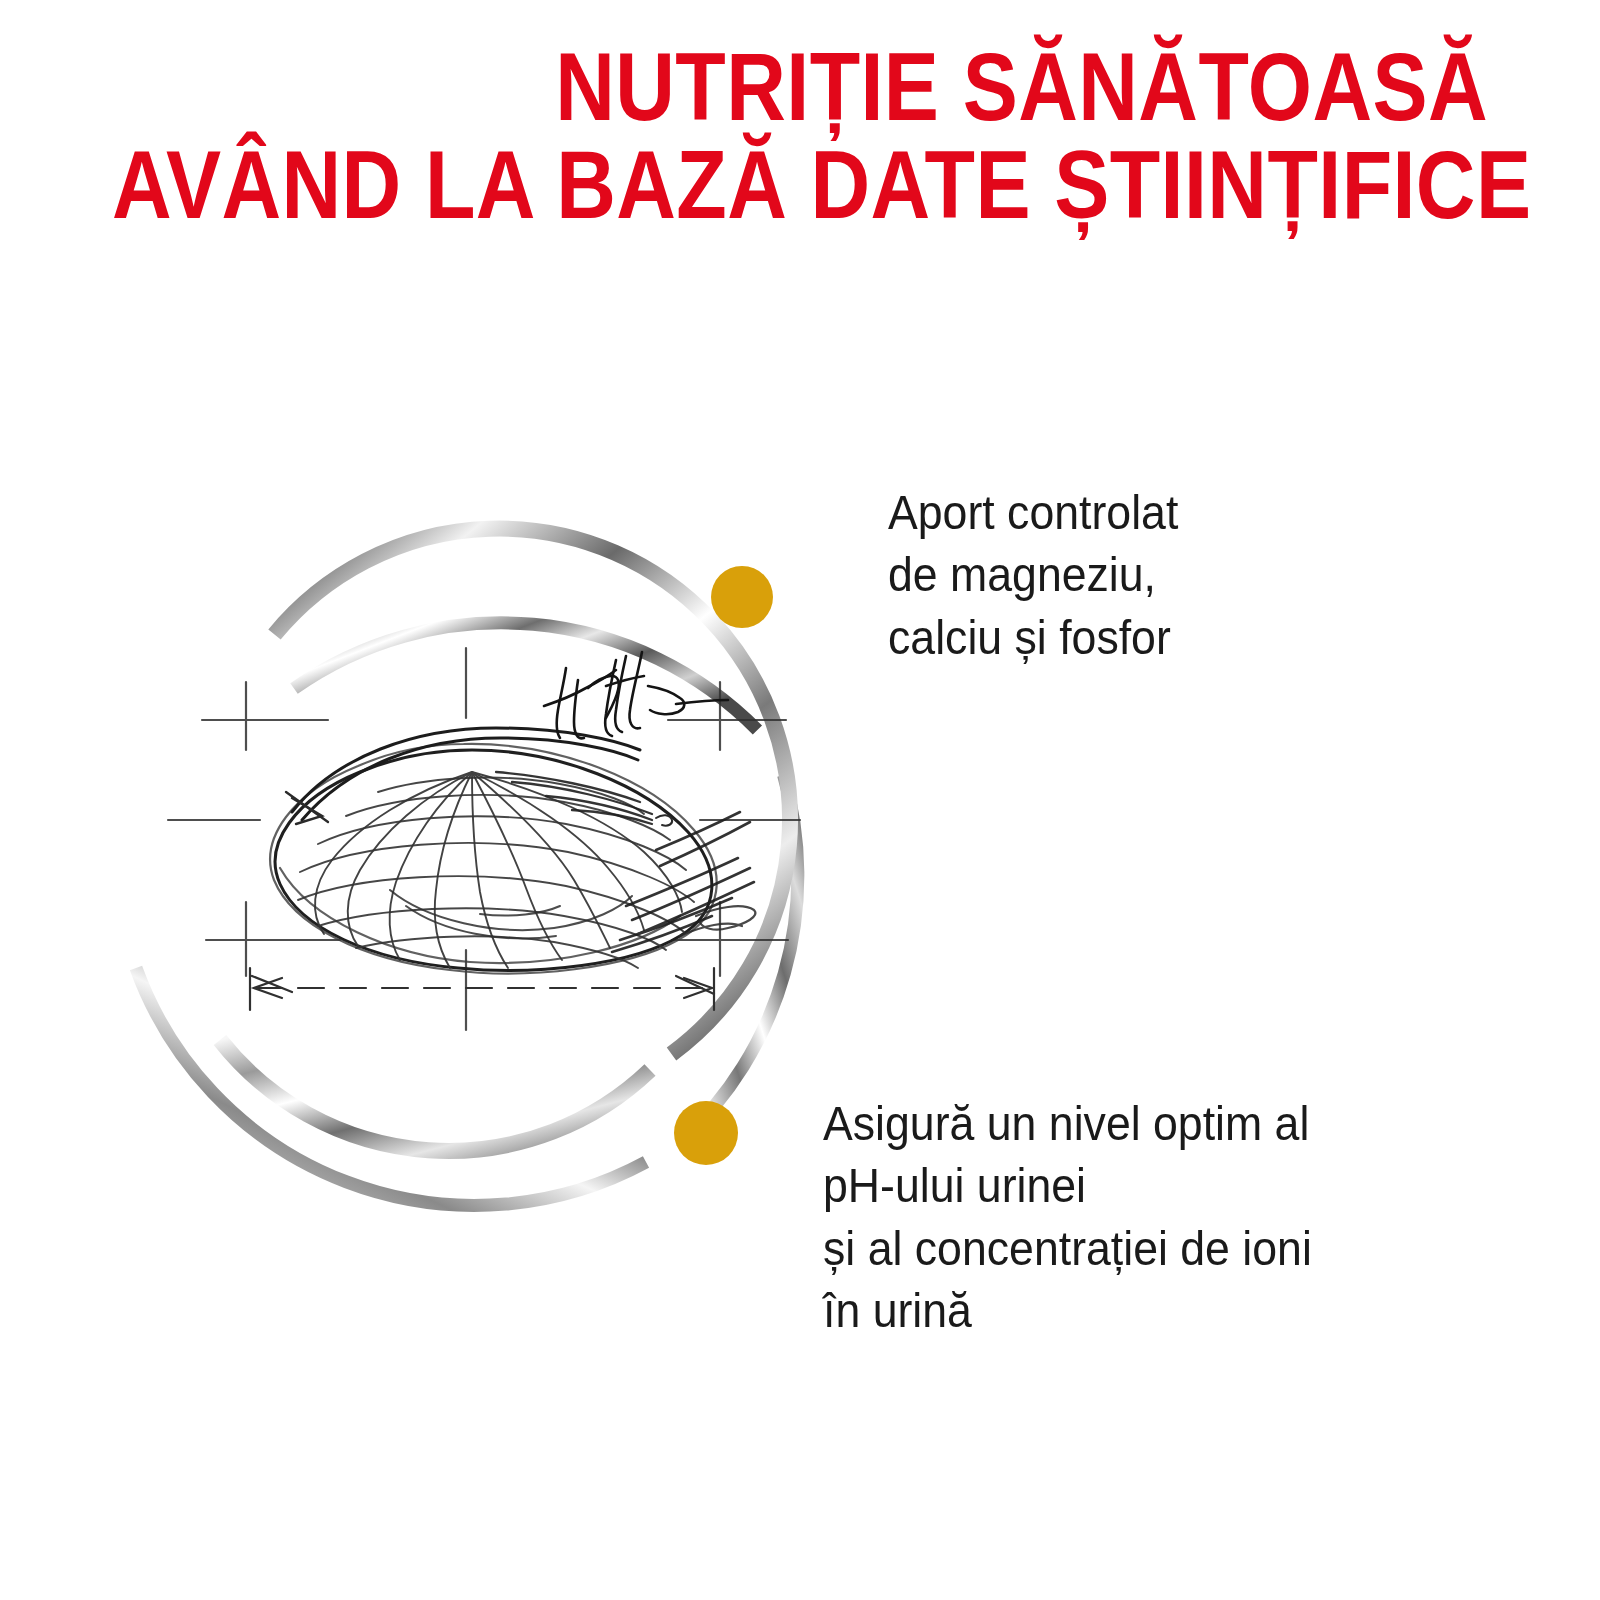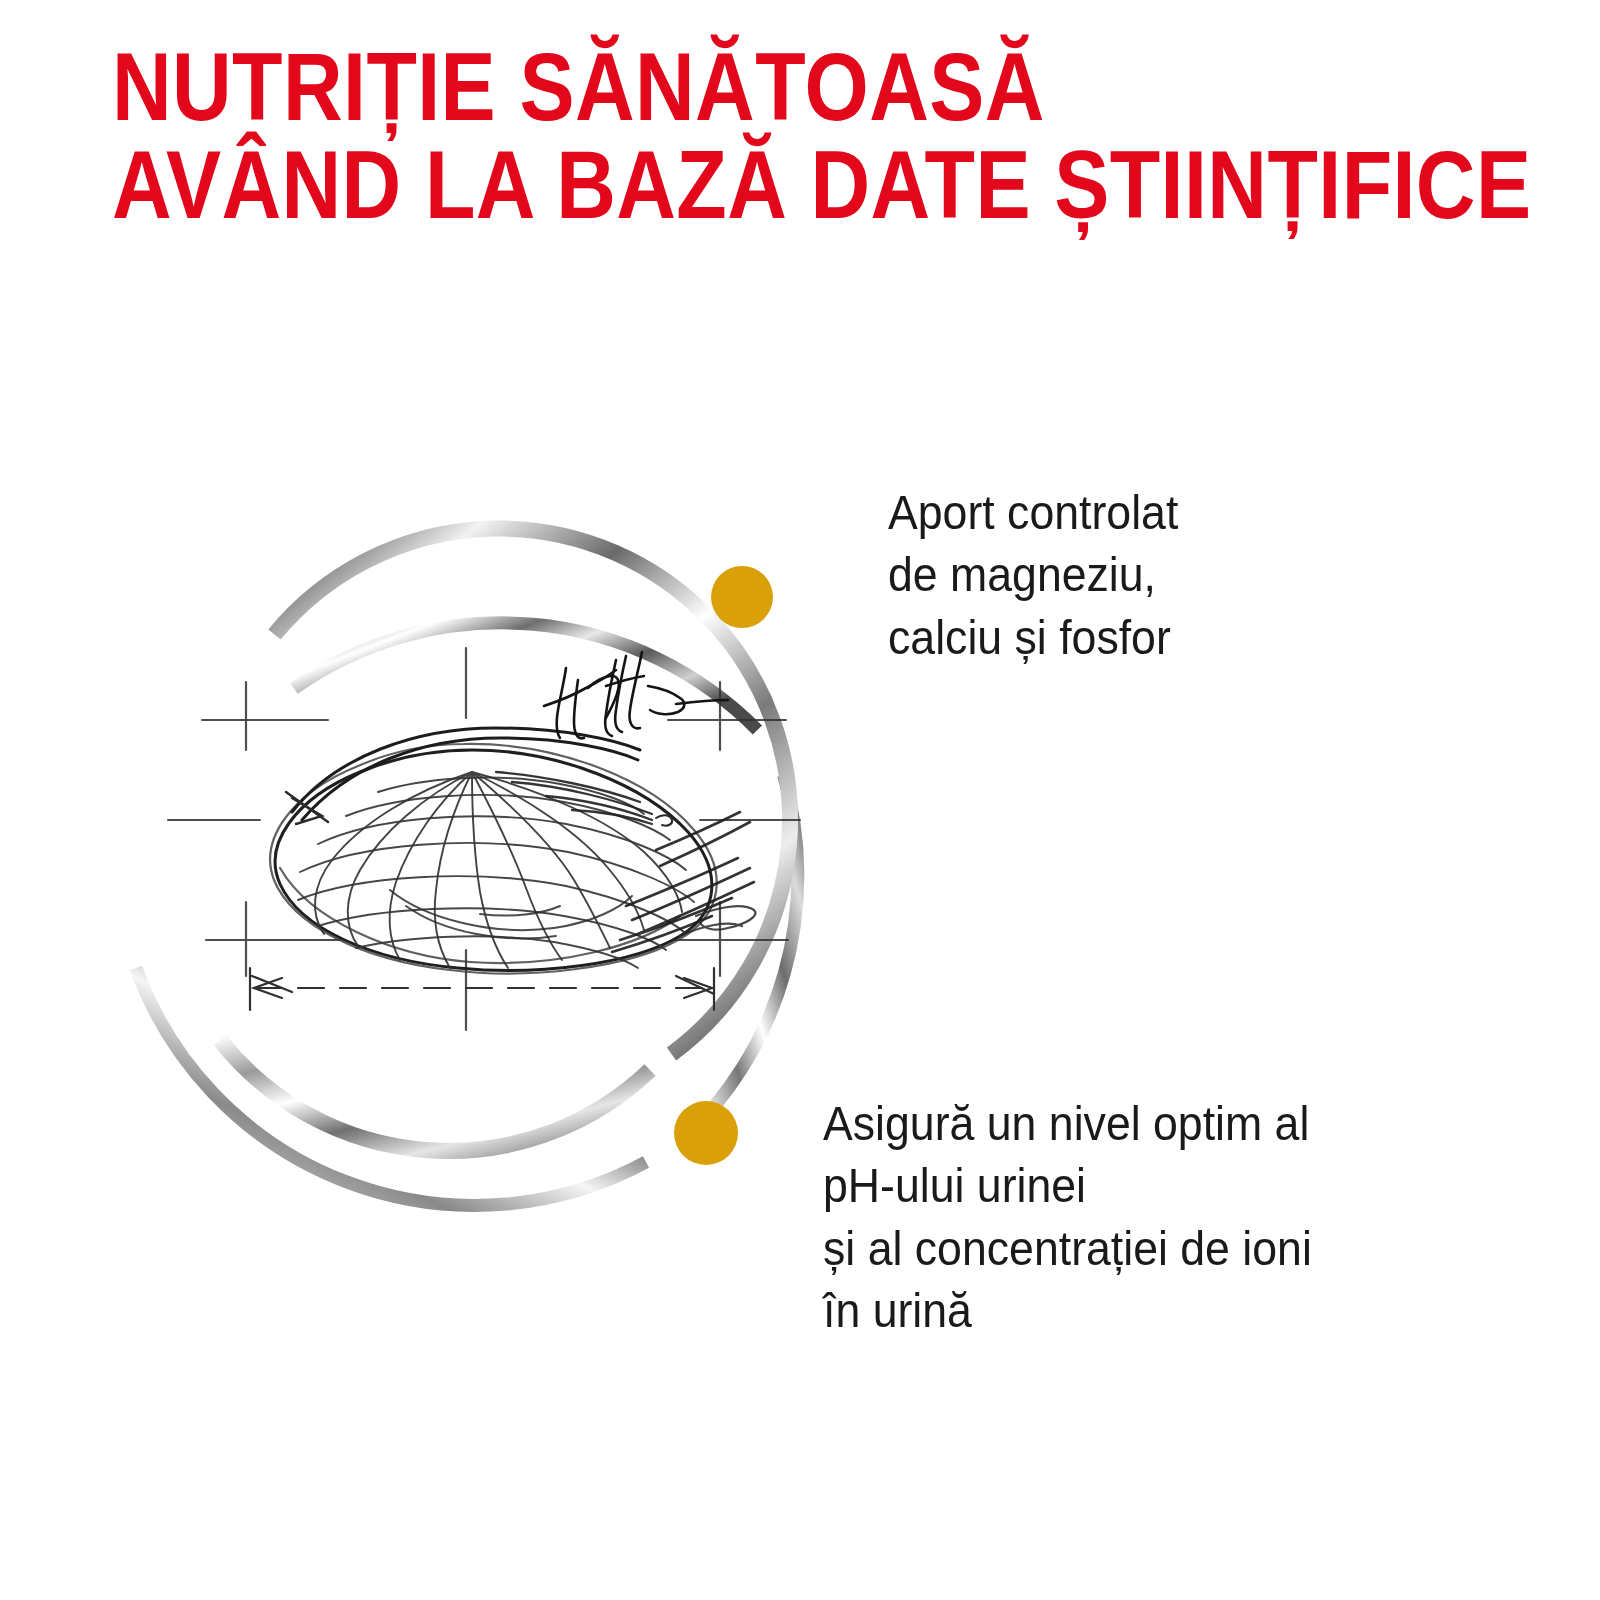--- a/index.html
+++ b/index.html
@@ -15,21 +15,21 @@
     overflow: hidden;
     font-family: "Liberation Sans", sans-serif;
   }
 
   
   #title-block {
     position: absolute;
     left: 0;
     top: 38px;
     width: 1600px;
-    text-align: left;
+    text-align: right;
     line-height: 1.02;
   }
   .title-line {
     display: block;
     color: #E2071A;
     font-family: "Liberation Sans", sans-serif;
     font-weight: 700;
     font-size: 96px;
     letter-spacing: 0.5px;
     transform: scaleX(0.86);

